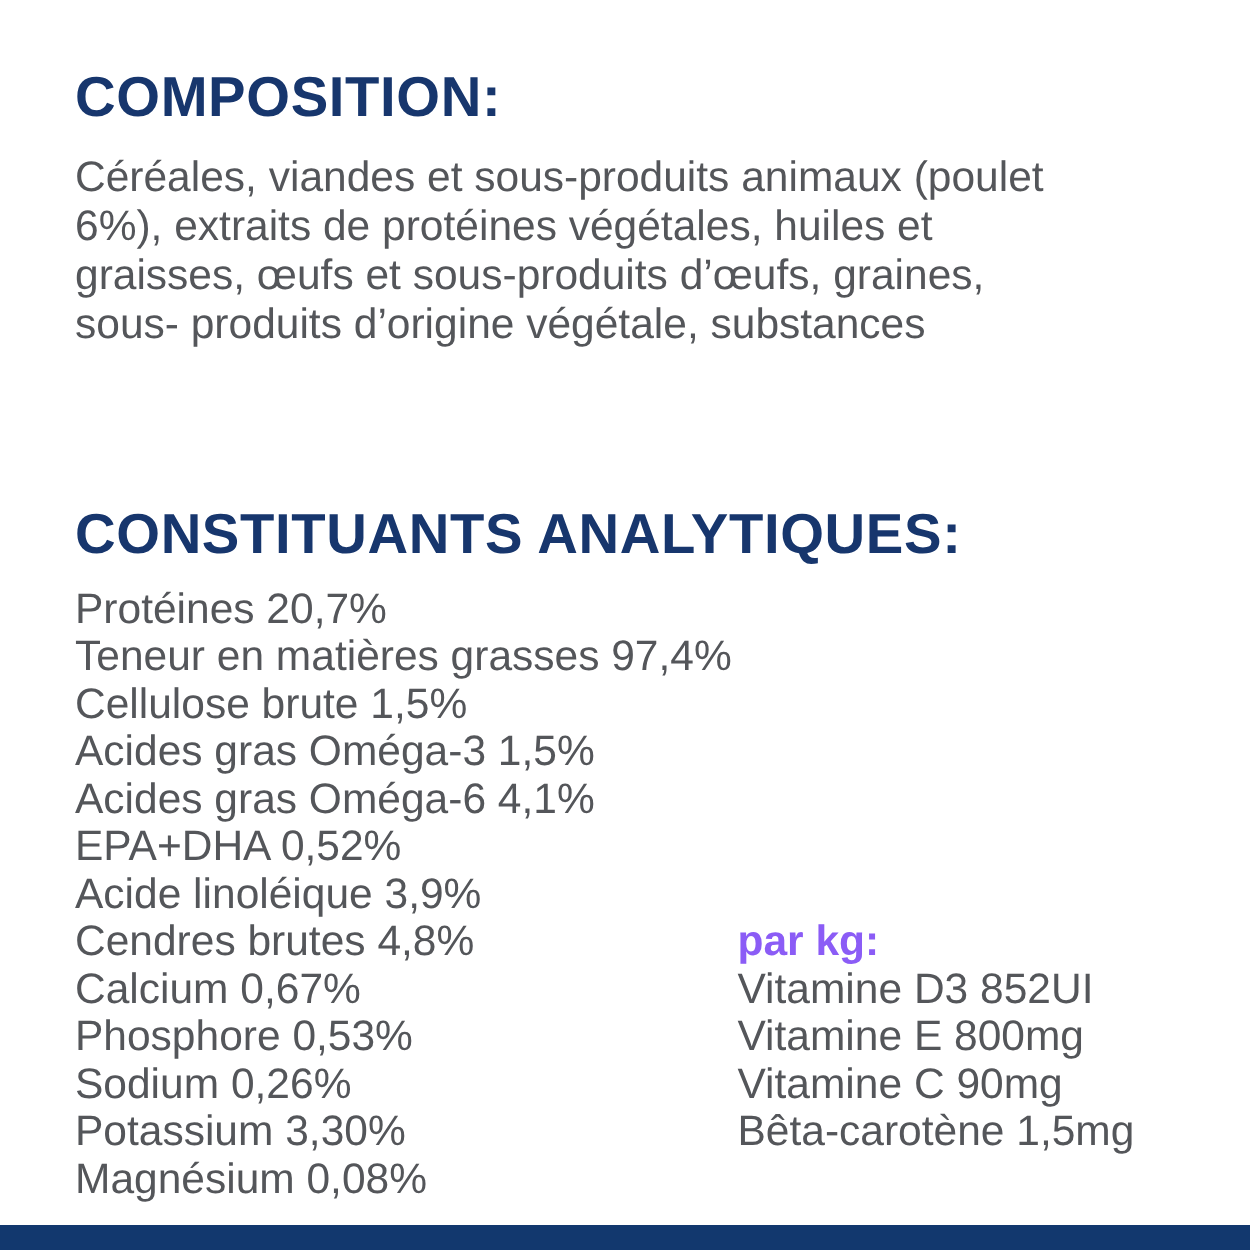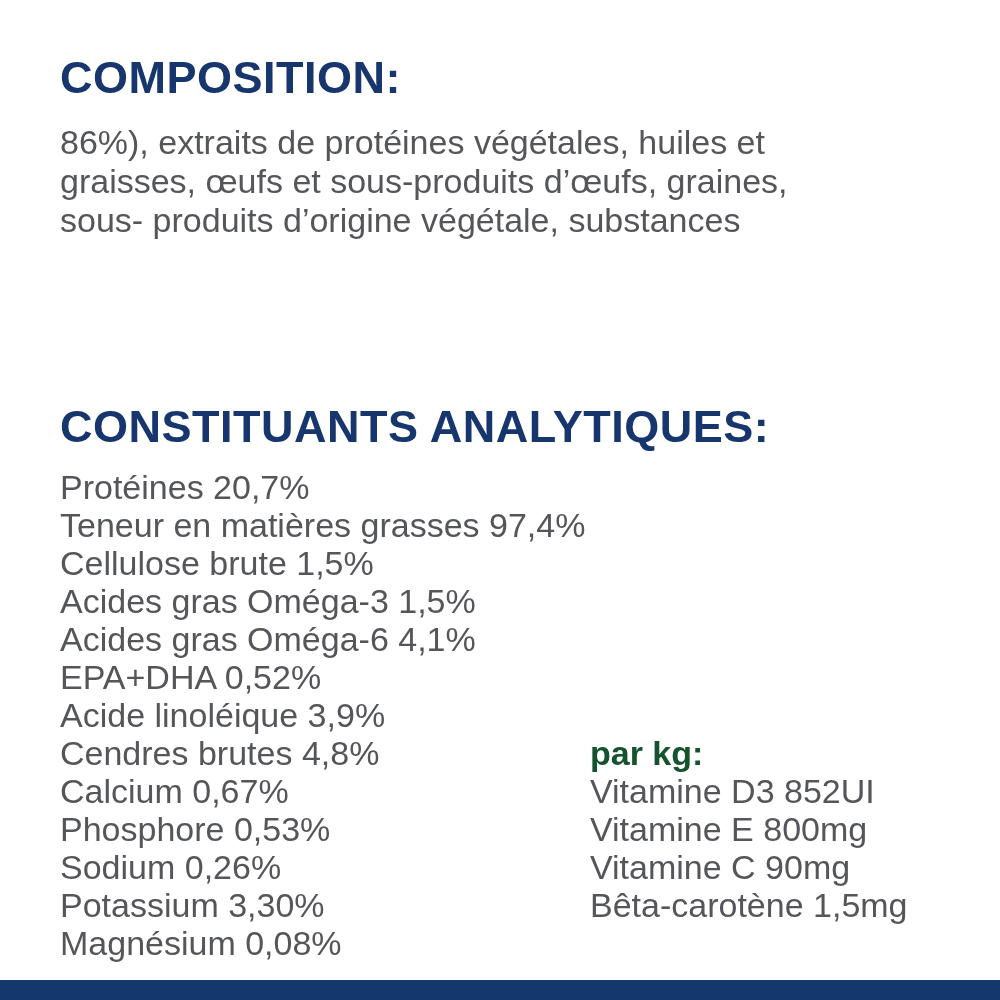--- a/index.html
+++ b/index.html
@@ -62,21 +62,21 @@
     white-space: nowrap;
   }
   .per-kg-column {
     position: absolute;
     left: 530px;
     top: 266px; 
     font-size: 34px;
     line-height: 38px;
   }
   .per-kg-label {
-    color: #14532d;
+    color: #8b5cf6;
     font-weight: 700;
     white-space: nowrap;
   }
   .per-kg-column .row {
     color: #54565a;
     font-weight: 400;
     white-space: nowrap;
   }
   .footer-bar {
     position: absolute;
@@ -89,21 +89,22 @@
 </style>
 </head>
 <body>
 
 <div class="page">
   <div class="content">
 
     <h1 class="section-heading heading-composition">COMPOSITION:</h1>
 
     <div class="composition-body">
-      <div class="line">86%), extraits de protéines végétales, huiles et</div>
+      <div class="line">Céréales, viandes et sous-produits animaux (poulet</div>
+      <div class="line">6%), extraits de protéines végétales, huiles et</div>
       <div class="line">graisses, œufs et sous-produits d’œufs, graines,</div>
       <div class="line">sous- produits d’origine végétale, substances</div>
     </div>
 
     <h1 class="section-heading heading-analytical">CONSTITUANTS ANALYTIQUES:</h1>
 
     <div class="analytical-list">
       <div class="row">Protéines 20,7%</div>
       <div class="row">Teneur en matières grasses 97,4%</div>
       <div class="row">Cellulose brute 1,5%</div>

